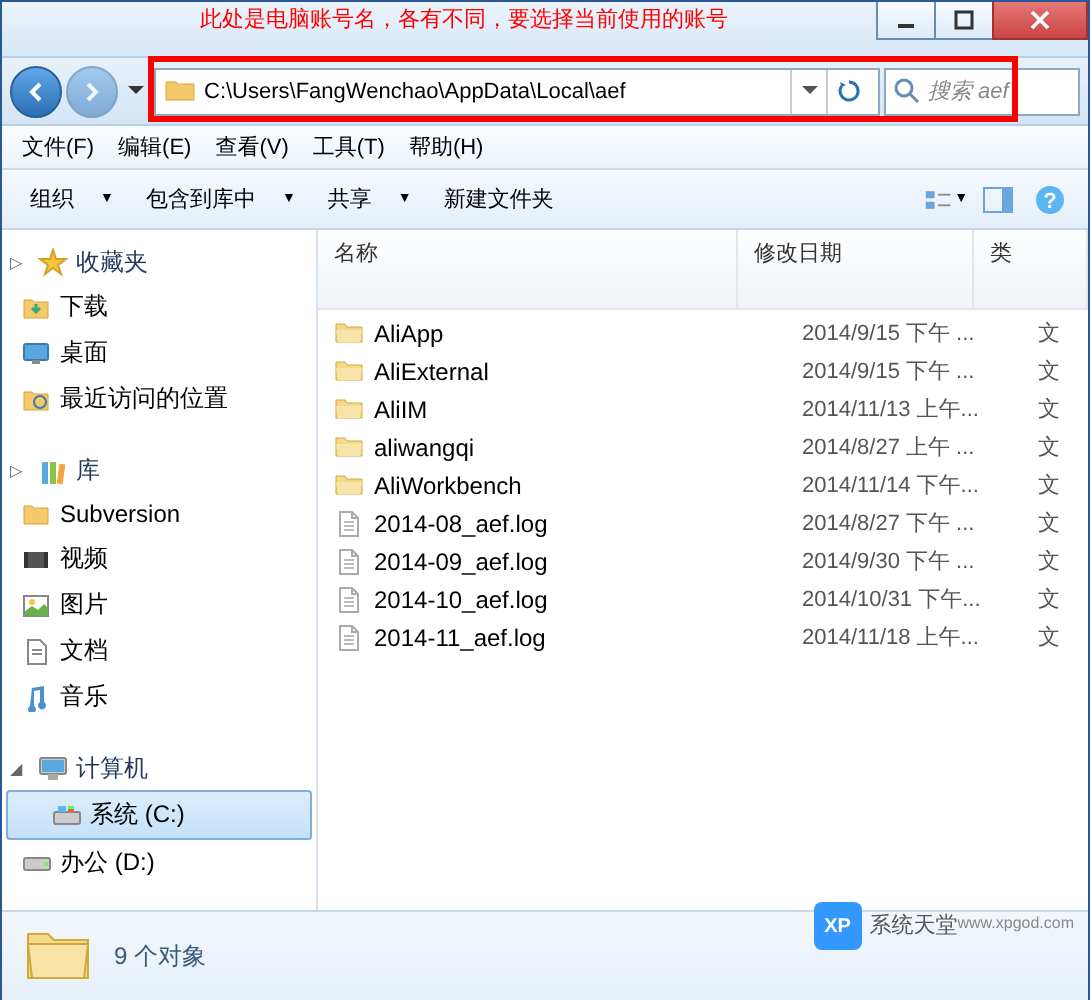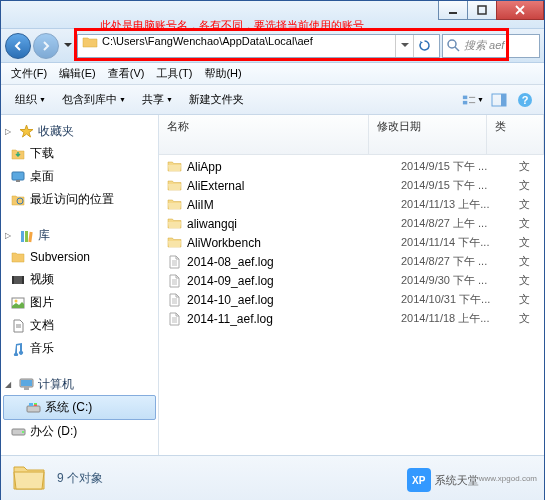--- a/index.html
+++ b/index.html
@@ -1,46 +1,46 @@
 <!DOCTYPE html>
 <html><head>
 <meta charset="utf-8">
 <style>
 * { margin: 0; padding: 0; box-sizing: border-box; font-family: "Microsoft YaHei", "Segoe UI", Tahoma, sans-serif; }
 body { background: #fff; width: 545px; height: 500px; overflow: hidden; position: relative; }
 
-.annotation { position: absolute; top: 18px; left: 100px; color: #ff0000; font-size: 11px; z-index: 100; }
+.annotation { position: absolute; top: 2px; left: 100px; color: #ff0000; font-size: 11px; z-index: 100; }
 
 .window { border: 1px solid #2b5797; background: #fff; }
 
 .titlebar { height: 28px; background: linear-gradient(to bottom, #eaf3fb, #d7e8f7); display: flex; justify-content: flex-end; align-items: flex-start; border-bottom: 1px solid #b8d0e8; }
 .winbtn { width: 30px; height: 19px; border: 1px solid #6a8bb0; border-top: none; display: flex; align-items: center; justify-content: center; font-size: 9px; background: linear-gradient(to bottom, #f8fbfe, #dceaf7); margin-left: -1px; }
 .winbtn.close { background: linear-gradient(to bottom, #e67875, #c94542); color: #fff; width: 48px; border-color: #a03230; }
 .winbtn.close svg { fill: #fff; }
 
 .navbar { height: 34px; background: linear-gradient(to bottom, #e8f1fa, #d3e5f5); display: flex; align-items: center; padding: 0 4px; gap: 2px; border-bottom: 1px solid #b8d0e8; }
 .navbtn { width: 26px; height: 26px; border-radius: 50%; background: linear-gradient(to bottom, #60a7e8, #2b6fb5); display: flex; align-items: center; justify-content: center; color: #fff; border: 1px solid #2b5f97; }
 .navbtn.fwd { opacity: 0.5; }
 .navbtn svg { fill: #fff; }
 .nav-dd { width: 14px; height: 20px; display: flex; align-items: center; justify-content: center; }
 
-.addressbar { flex: 1; height: 24px; background: #fff; border: 1px solid #8fa9c4; display: flex; padding: 0 4px; font-size: 11px; position: relative; }
+.addressbar { flex: 1; height: 24px; background: #fff; border: 1px solid #8fa9c4; display: flex; align-items: center; padding: 0 4px; font-size: 11px; position: relative; }
 .addr-highlight { position: absolute; top: -7px; left: -4px; right: -70px; bottom: -4px; border: 3px solid #ff0000; pointer-events: none; }
 .addr-icon { width: 16px; height: 16px; margin-right: 4px; }
 .addr-dd { width: 18px; height: 22px; border-left: 1px solid #ccc; display: flex; align-items: center; justify-content: center; margin-left: auto; }
 .addr-refresh { width: 22px; height: 22px; border-left: 1px solid #ccc; display: flex; align-items: center; justify-content: center; }
 
 .searchbox { width: 98px; height: 24px; background: #fff; border: 1px solid #8fa9c4; display: flex; align-items: center; padding: 0 4px; font-size: 11px; color: #888; font-style: italic; }
 .searchbox svg { margin-right: 4px; flex-shrink: 0; }
 
 .menubar { height: 22px; background: linear-gradient(to bottom, #f9fcff, #ecf4fb); display: flex; align-items: center; padding: 0 4px; font-size: 11px; border-bottom: 1px solid #d0dce8; }
 .menuitem { padding: 2px 6px; }
 
 .toolbar { height: 30px; background: linear-gradient(to bottom, #f5f9fd, #e4eef8); display: flex; align-items: center; padding: 0 8px; font-size: 11px; border-bottom: 1px solid #c8d8e8; gap: 4px; }
-.toolitem { padding: 3px 6px; display: flex; align-items: center; gap: 0; }
+.toolitem { padding: 3px 6px; display: flex; align-items: center; gap: 11px; }
 .toolitem .dd { font-size: 7px; margin-left: 2px; }
 .tool-spacer { flex: 1; }
 .tool-icon { width: 22px; height: 22px; display: flex; align-items: center; justify-content: center; }
 
 .content { display: flex; height: 340px; }
 
 .sidebar { width: 158px; background: #fff; border-right: 1px solid #d8e2ec; overflow-y: auto; font-size: 12px; padding: 6px 0; }
 .side-group { margin-bottom: 14px; }
 .side-header { display: flex; align-items: center; padding: 2px 4px; font-weight: normal; color: #1e395b; }
 .side-header .tri { width: 12px; font-size: 8px; color: #666; }
@@ -59,21 +59,21 @@
 .filelist { padding: 2px 0; }
 .filerow { display: flex; align-items: center; height: 19px; padding: 0 6px; }
 .filerow .ficn { width: 18px; height: 16px; display: flex; align-items: center; justify-content: center; margin-right: 4px; }
 .filerow .fname { width: 186px; overflow: hidden; white-space: nowrap; }
 .filerow .fdate { width: 118px; color: #555; font-size: 11px; margin-left: 28px; }
 .filerow .ftype { color: #555; font-size: 11px; }
 
 .statusbar { height: 46px; background: linear-gradient(to bottom, #f2f7fc, #e6eff8); border-top: 1px solid #c8d8e8; display: flex; align-items: center; padding: 0 10px; font-size: 12px; color: #3a5a7a; gap: 10px; }
 .status-icon { width: 36px; height: 36px; }
 
-.watermark { position: absolute; bottom: 8px; right: 8px; display: flex; align-items: center; gap: 4px; font-size: 11px; color: #555; }
+.watermark { position: absolute; bottom: 25px; right: 8px; display: flex; align-items: center; gap: 4px; font-size: 11px; color: #555; }
 .watermark .logo { width: 24px; height: 24px; background: #3399ff; border-radius: 4px; display: flex; align-items: center; justify-content: center; color: #fff; font-weight: bold; font-size: 10px; }
 .watermark .txt { display: flex; flex-direction: row; line-height: 1; }
 .watermark .url { font-size: 8px; color: #888; }
 
 
 .folder-svg { fill: #f5c96b; stroke: #d4a838; stroke-width: 0.5; }
 .file-svg { fill: #fff; stroke: #888; stroke-width: 1; }
 </style>
 </head>
 <body>

